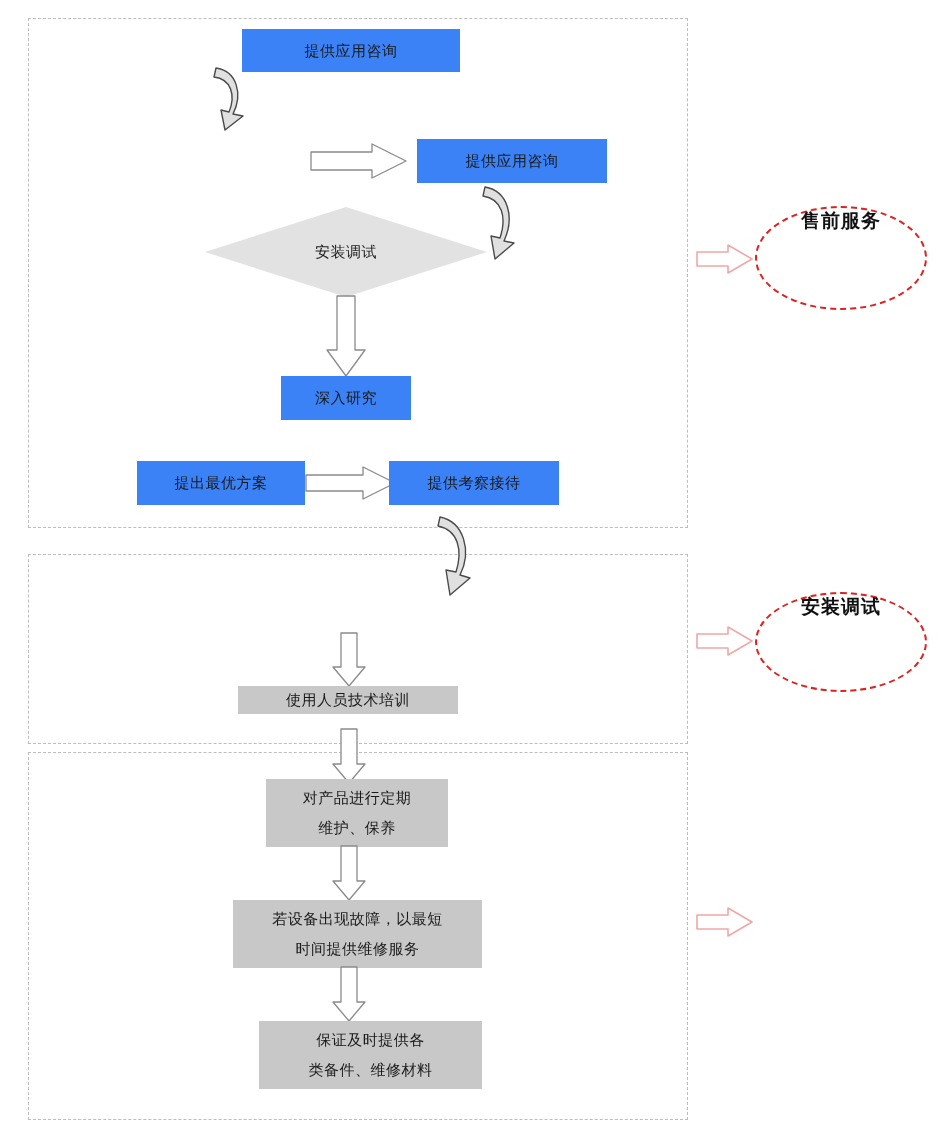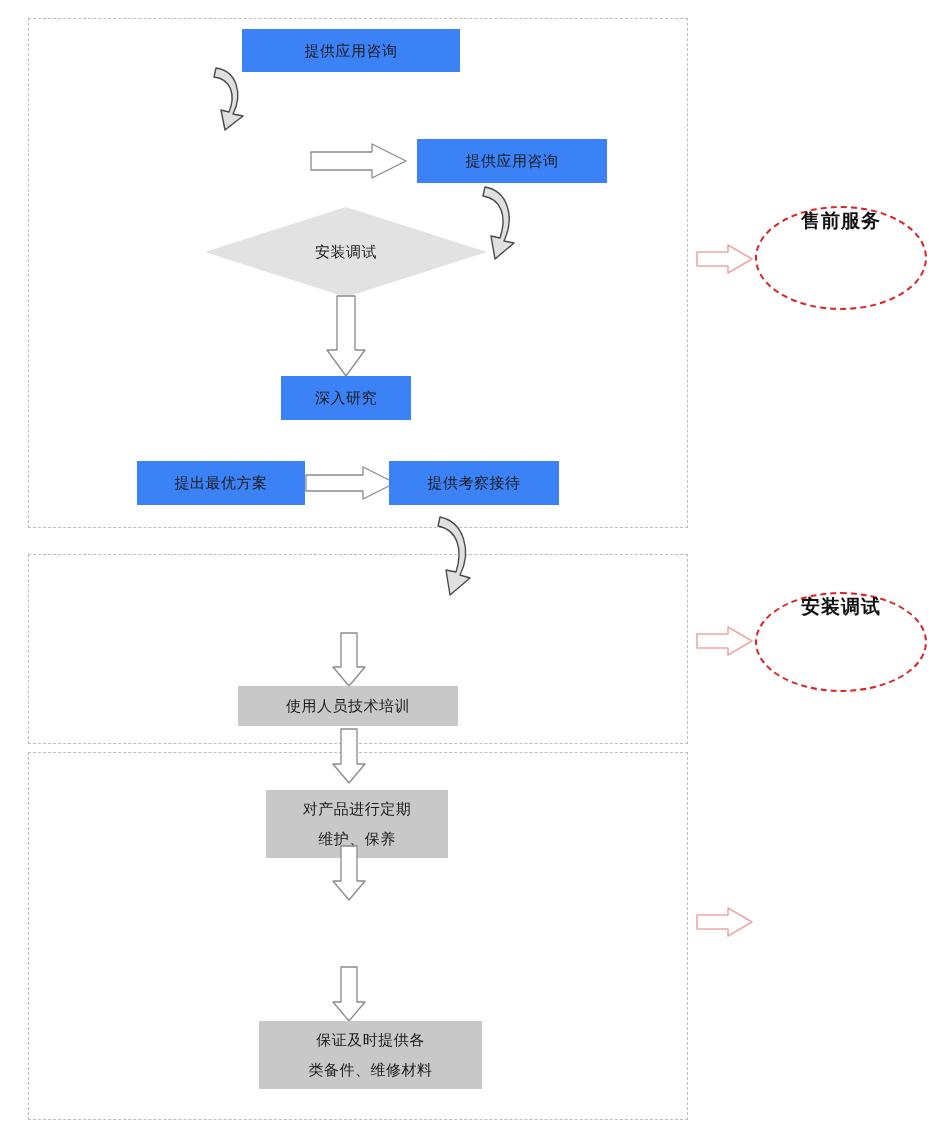--- a/index.html
+++ b/index.html
@@ -175,51 +175,55 @@
     </svg>
   </div>
 
 
   <div class="arrow" style="left:332px; top:633px; width:34px; height:55px;">
     <svg width="34" height="55" viewBox="0 0 34 55">
       <path d="M9 0 L 25 0 L 25 34 L 33 34 L 17 53 L 1 34 L 9 34 Z" fill="#ffffff" stroke="#8a8a8a" stroke-width="1.3" stroke-linejoin="round"></path>
     </svg>
   </div>
 
-  <div class="box dark" style="left:238px; top:686px; width:220px; height:40px;">
+  <div class="box dark" style="left:238px; top:686px; width:220px; height:28px;">
     <span class="ln">使用人员技术培训</span>
   </div>
 
   <div class="arrow" style="left:696px; top:625px; width:58px; height:32px;">
     <svg width="58" height="32" viewBox="0 0 58 32">
       <path d="M1 9 L 32 9 L 32 2 L 56 16 L 32 30 L 32 23 L 1 23 Z" fill="#ffffff" stroke="#efa8a8" stroke-width="1.6" stroke-linejoin="round"></path>
     </svg>
   </div>
 
   <div class="callout" style="left:755px; top:592px; width:172px; height:100px;">
     <span class="callout-label">安装调试</span>
   </div>
 
   <div class="arrow" style="left:332px; top:729px; width:34px; height:56px;">
     <svg width="34" height="56" viewBox="0 0 34 56">
       <path d="M9 0 L 25 0 L 25 35 L 33 35 L 17 54 L 1 35 L 9 35 Z" fill="#ffffff" stroke="#8a8a8a" stroke-width="1.3" stroke-linejoin="round"></path>
     </svg>
   </div>
 
-  <div class="box dark" style="left:266px; top:779px; width:182px; height:68px;margin-top:11px;">
+  <div class="box dark" style="left:266px; top:779px; width:182px; height:68px;">
     <span class="ln">对产品进行定期</span>
     <span class="ln">维护、保养</span>
   </div>
 
   <div class="arrow" style="left:332px; top:846px; width:34px; height:56px;">
     <svg width="34" height="56" viewBox="0 0 34 56">
       <path d="M9 0 L 25 0 L 25 35 L 33 35 L 17 54 L 1 35 L 9 35 Z" fill="#ffffff" stroke="#8a8a8a" stroke-width="1.3" stroke-linejoin="round"></path>
     </svg>
   </div>
 
+  <div class="box dark" style="left:233px; top:900px; width:249px; height:68px;">
+    <span class="ln">若设备出现故障，以最短</span>
+    <span class="ln">时间提供维修服务</span>
+  </div>
 
   <div class="arrow" style="left:332px; top:967px; width:34px; height:56px;">
     <svg width="34" height="56" viewBox="0 0 34 56">
       <path d="M9 0 L 25 0 L 25 35 L 33 35 L 17 54 L 1 35 L 9 35 Z" fill="#ffffff" stroke="#8a8a8a" stroke-width="1.3" stroke-linejoin="round"></path>
     </svg>
   </div>
 
   <div class="box dark" style="left:259px; top:1021px; width:223px; height:68px;">
     <span class="ln">保证及时提供各</span>
     <span class="ln">类备件、维修材料</span>

